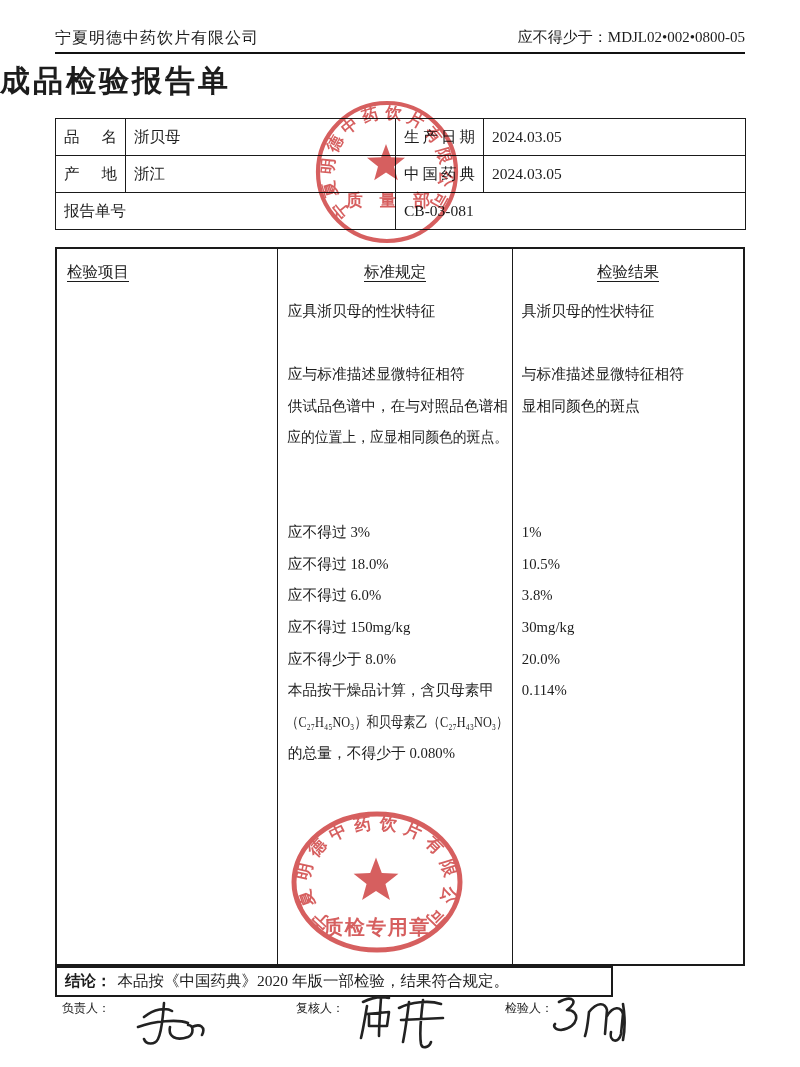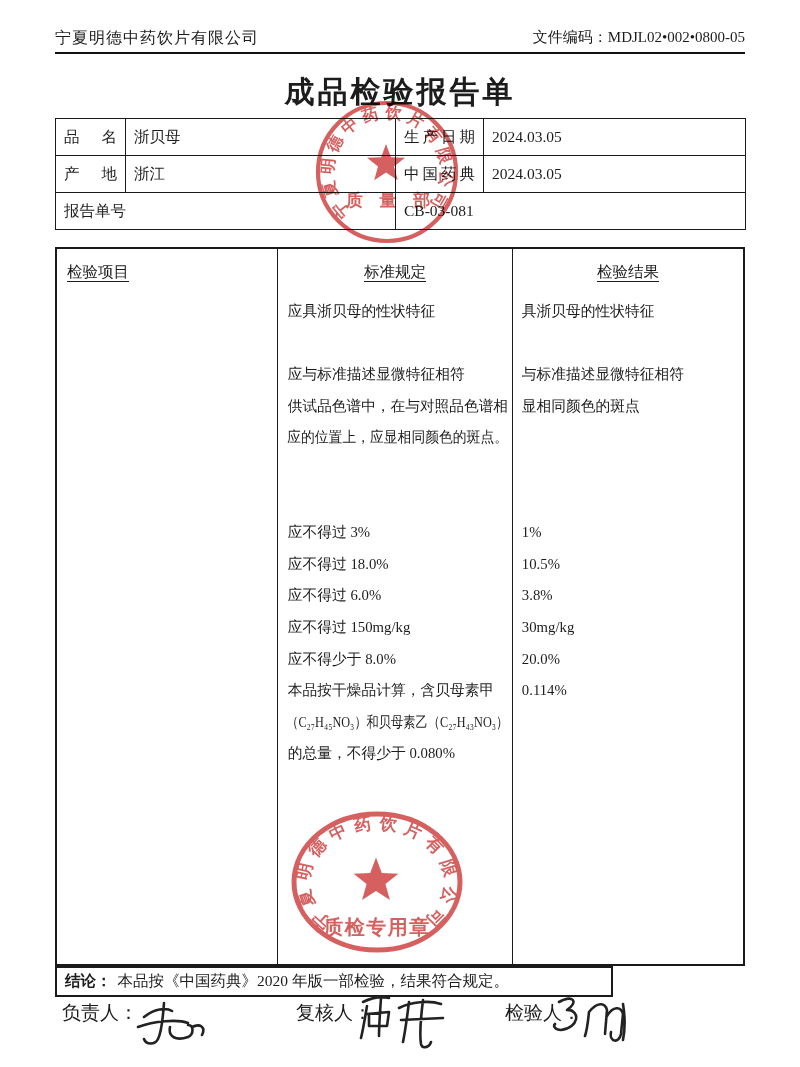--- a/index.html
+++ b/index.html
@@ -4,21 +4,21 @@
 <style>
   html,body{margin:0;padding:0;background:#ffffff;}
   .page{
     position:relative;width:800px;height:1067px;background:#ffffff;overflow:hidden;
     font-family:"Liberation Serif","DejaVu Serif",serif;color:#1c1c1c;
   }
   
   .hdr-company{position:absolute;left:55px;top:28px;font-size:16px;letter-spacing:1px;}
   .hdr-code{position:absolute;right:55px;top:28px;font-size:15px;}
   .hdr-rule{position:absolute;left:55px;top:52px;width:690px;height:2px;background:#111;}
-  .title{position:absolute;left:0;top:72px;width:100%;text-align:center;
+  .title{position:absolute;left:0;top:61px;width:100%;
          font-size:30px;font-weight:bold;letter-spacing:3px;}
   
   table.info{position:absolute;left:55px;top:118px;width:690px;border-collapse:collapse;table-layout:fixed;}
   table.info td{border:1.6px solid #1a1a1a;height:36px;font-size:15.5px;padding:0 8px;vertical-align:middle;}
   td.jlab{text-align:justify;text-align-last:justify;margin-top:40px;}
   td.val{font-size:15.5px;font-family:Liberation Serif, serif;}
   
   .main{position:absolute;left:55px;top:247px;width:690px;height:719px;
         border:2px solid #1a1a1a;box-sizing:border-box;display:flex;}
   .mcol{height:100%;box-sizing:border-box;}
@@ -33,34 +33,34 @@
   .lines .line{height:31.6px;line-height:31.6px;font-size:15px;white-space:nowrap;overflow:visible;}
   .c1 .line{padding-left:10px;}
   .c2 .line{padding-left:10px;}
   .c3 .line{padding-left:9px;}
   
   .conclusion{position:absolute;left:55px;top:966px;width:558px;height:31px;
        border:2px solid #1a1a1a;box-sizing:border-box;display:flex;align-items:center;
        font-size:15.5px;padding-left:8px;}
   .conclusion b{margin-right:6px;}
   
-  .signer{position:absolute;top:1000px;font-size:19px;}
+  .signer{position:absolute;top:1000px;font-size:12px;}
   .sig-svg{position:absolute;}
   .sig-svg path{fill:none;stroke:#222;stroke-width:2.6;stroke-linecap:round;stroke-linejoin:round;}
   
   .stamp{position:absolute;mix-blend-mode:multiply;opacity:.85;pointer-events:none;}
   .stamp text{font-family:"Liberation Sans","DejaVu Sans",sans-serif;font-weight:bold;fill:#cf4343;}
 </style>
 </head>
 <body>
 
 <div class="page">
 
   <div class="hdr-company">宁夏明德中药饮片有限公司</div>
-  <div class="hdr-code"><span>文件编码：</span><span>MDJL02•002•0800-05</span></div>
+  <div class="hdr-code"><span>应不得少于：</span><span>MDJL02•002•0800-05</span></div>
   <div class="hdr-rule"></div>
 
   <div class="title">成品检验报告单</div>
 
   <table class="info">
     <colgroup>
         <col style="width:70px">
         <col style="width:270px">
         <col style="width:88px">
         <col style="width:262px">

